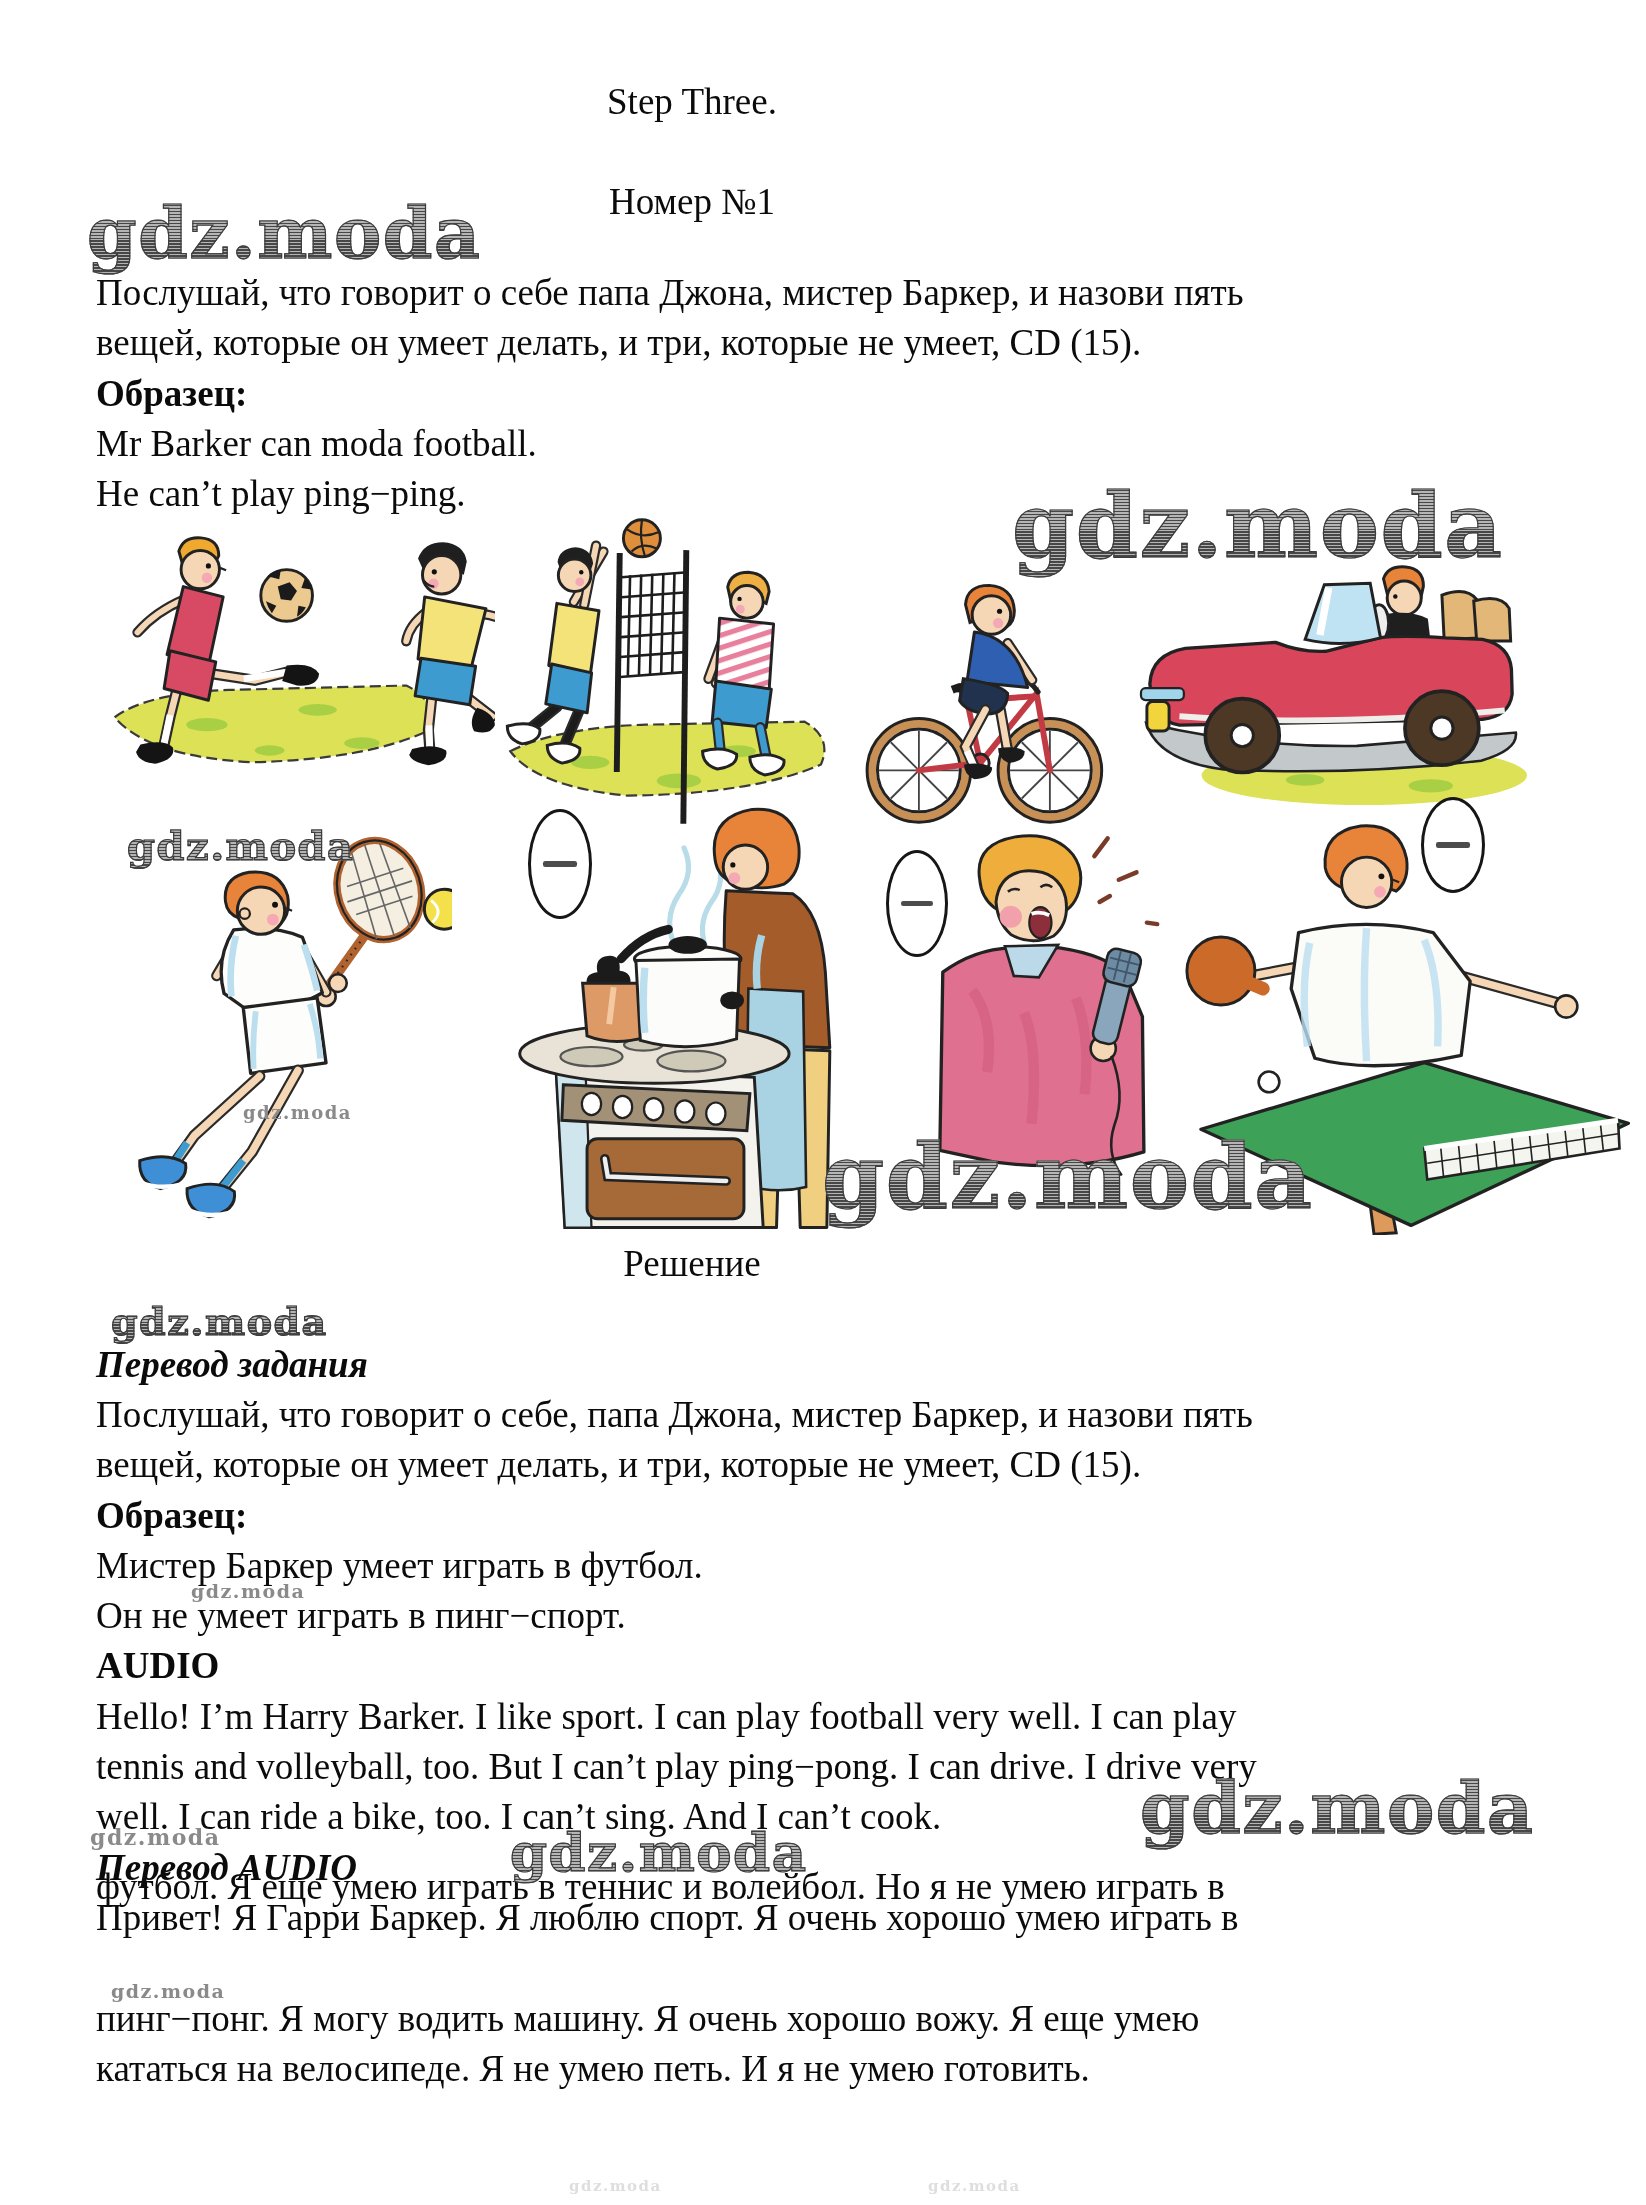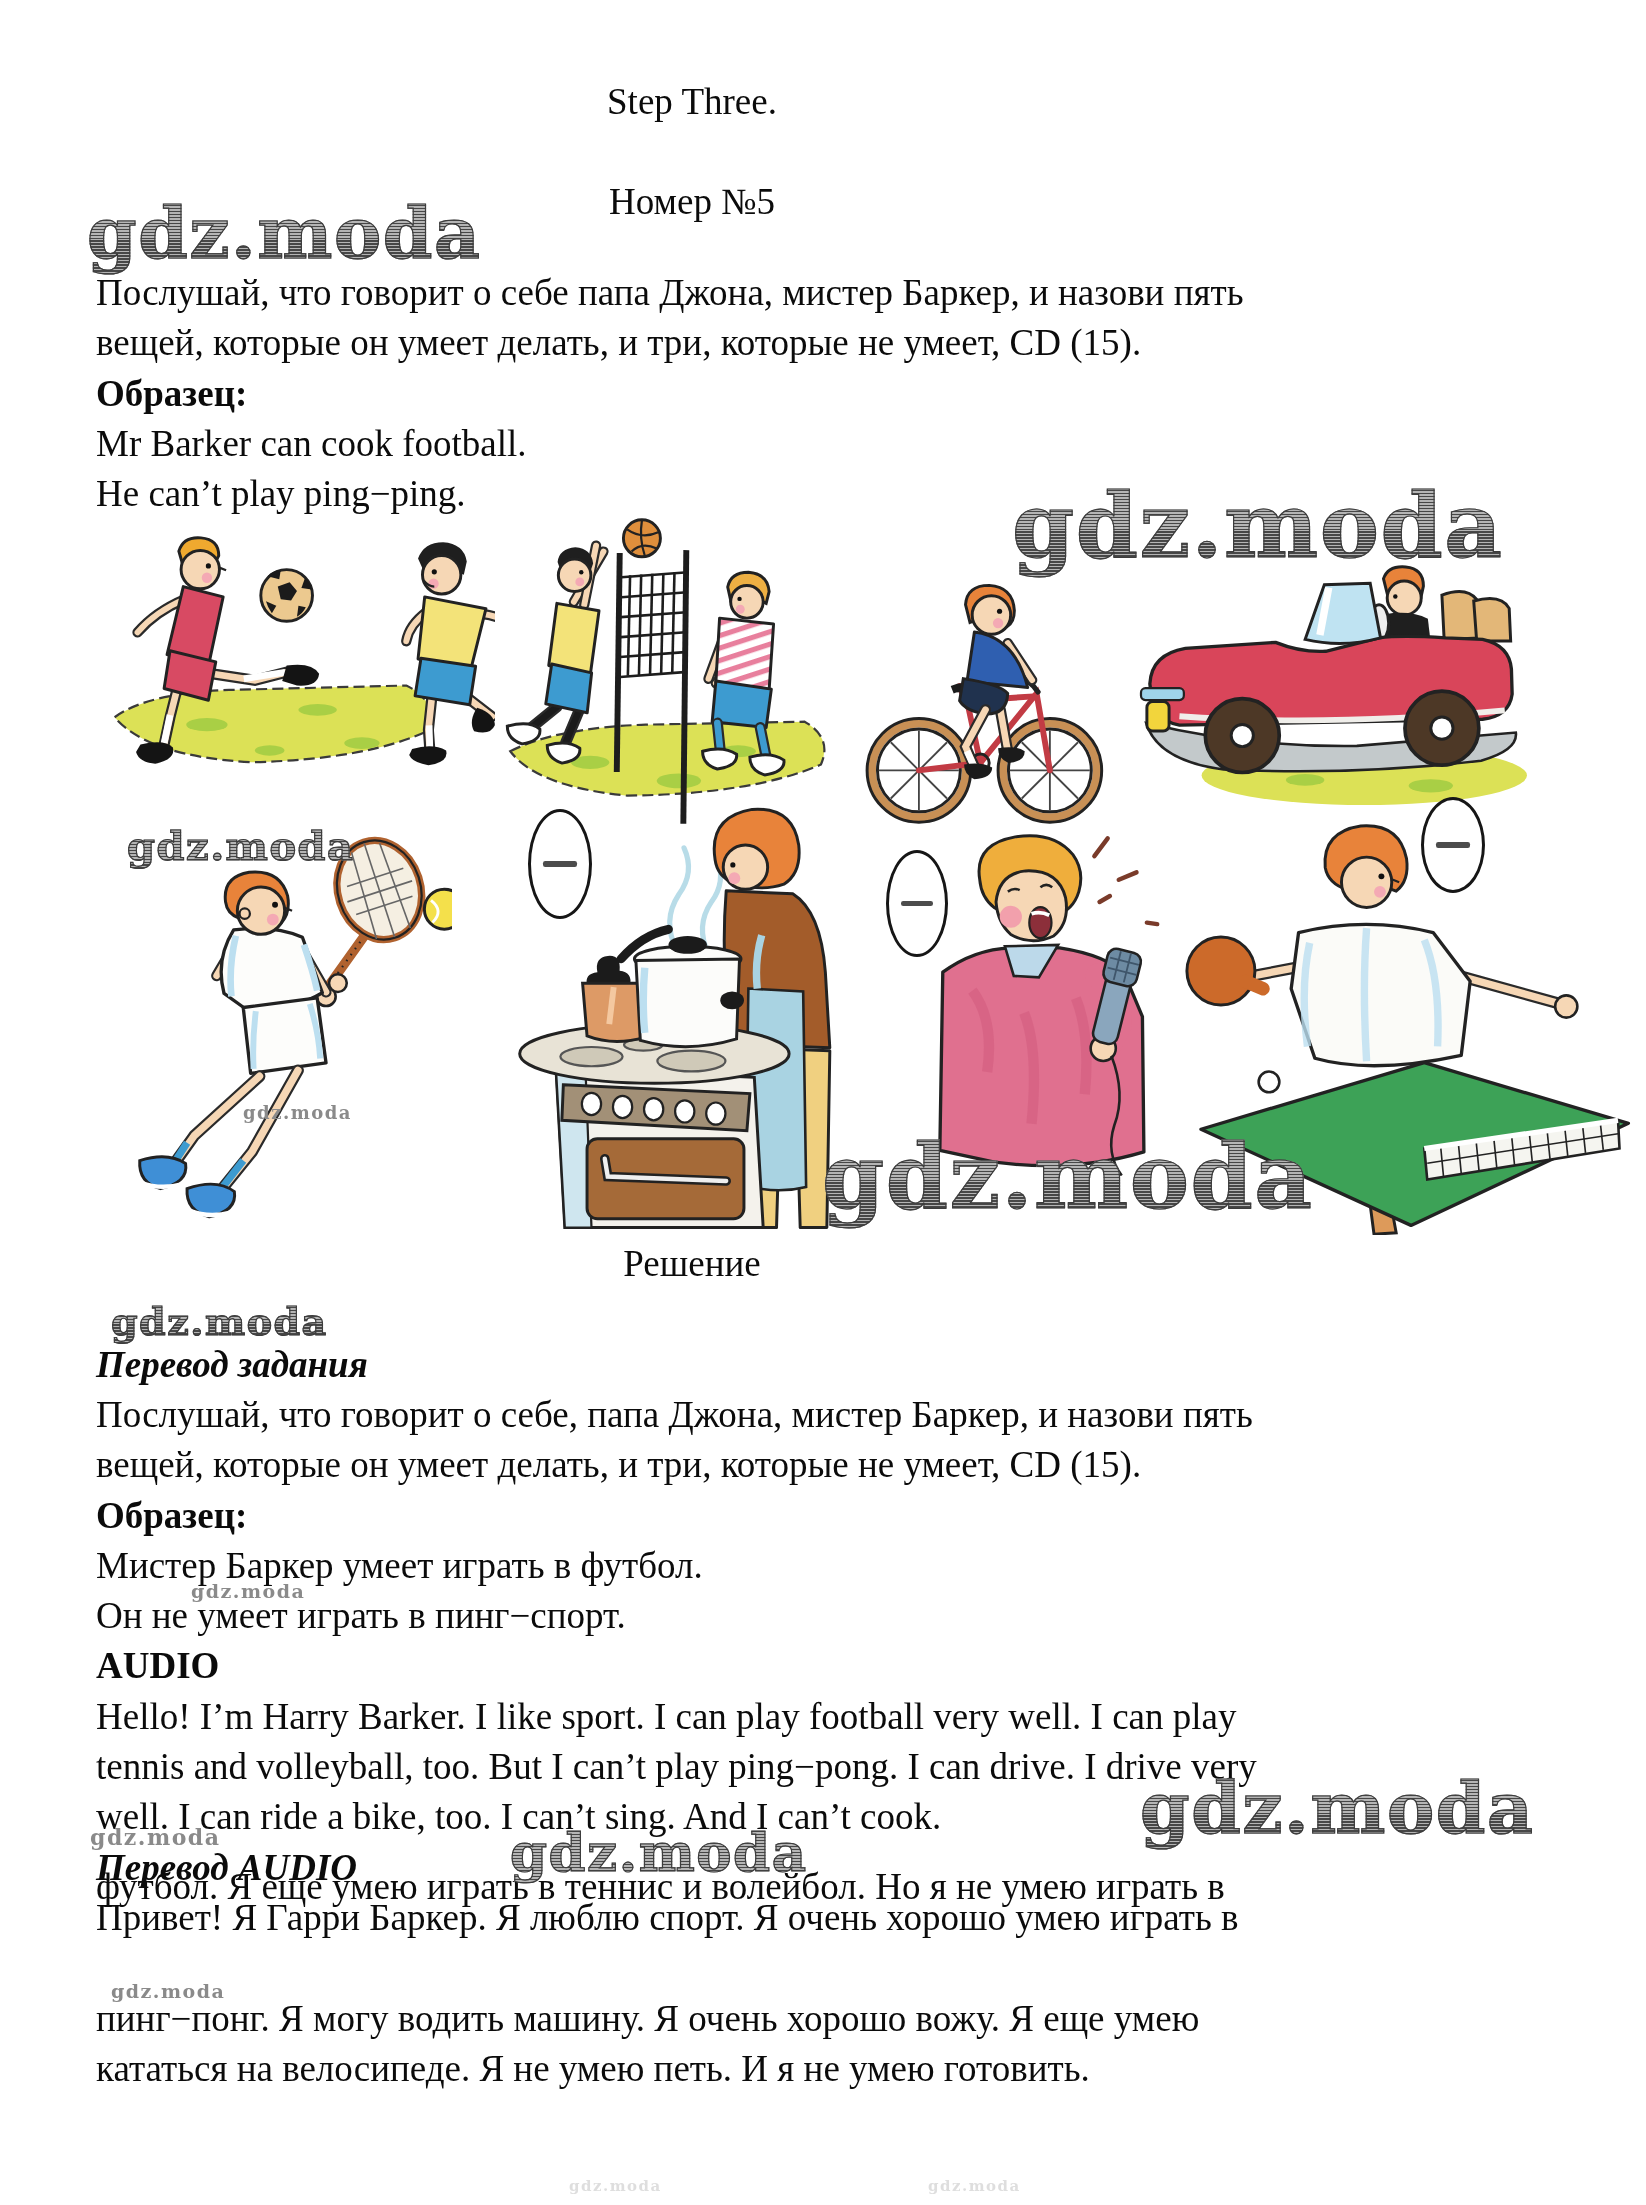--- a/index.html
+++ b/index.html
@@ -20,26 +20,26 @@
   .badge{position:absolute;z-index:12;background:#fff;border:3px solid #161616;border-radius:50%;
          display:flex;align-items:center;justify-content:center;}
   .badge .bar{width:58%;height:5.2px;background:#4c4c4c;border-radius:2.2px;}
 </style>
 </head>
 <body>
 
 <div id="page">
 
   <div class="t ctr" style="top:78px">Step Three.</div>
-  <div class="t ctr" style="top:178px">Номер №5</div>
+  <div class="t ctr" style="top:178px">Номер №1</div>
 
   <div class="t" style="top:269px">Послушай, что говорит о себе папа Джона, мистер Баркер, и назови пять</div>
   <div class="t" style="top:319px">вещей, которые он умеет делать, и три, которые не умеет, CD (15).</div>
   <div class="t b" style="top:370px">Образец:</div>
-  <div class="t" style="top:420px">Mr Barker can cook football.</div>
+  <div class="t" style="top:420px">Mr Barker can moda football.</div>
   <div class="t" style="top:470px">He can’t play ping−ping.</div>
 
   <div class="t ctr" style="top:1240px">Решение</div>
   <div class="t" style="top:1391px">Послушай, что говорит о себе, папа Джона, мистер Баркер, и назови пять</div>
   <div class="t bi" style="top:1341px">Перевод задания</div>
   <div class="t" style="top:1441px">вещей, которые он умеет делать, и три, которые не умеет, CD (15).</div>
   <div class="t b" style="top:1492px">Образец:</div>
   <div class="t" style="top:1542px">Мистер Баркер умеет играть в футбол.</div>
   <div class="t" style="top:1592px">Он не умеет играть в пинг−спорт.</div>
   <div class="t b" style="top:1642px">AUDIO</div>

